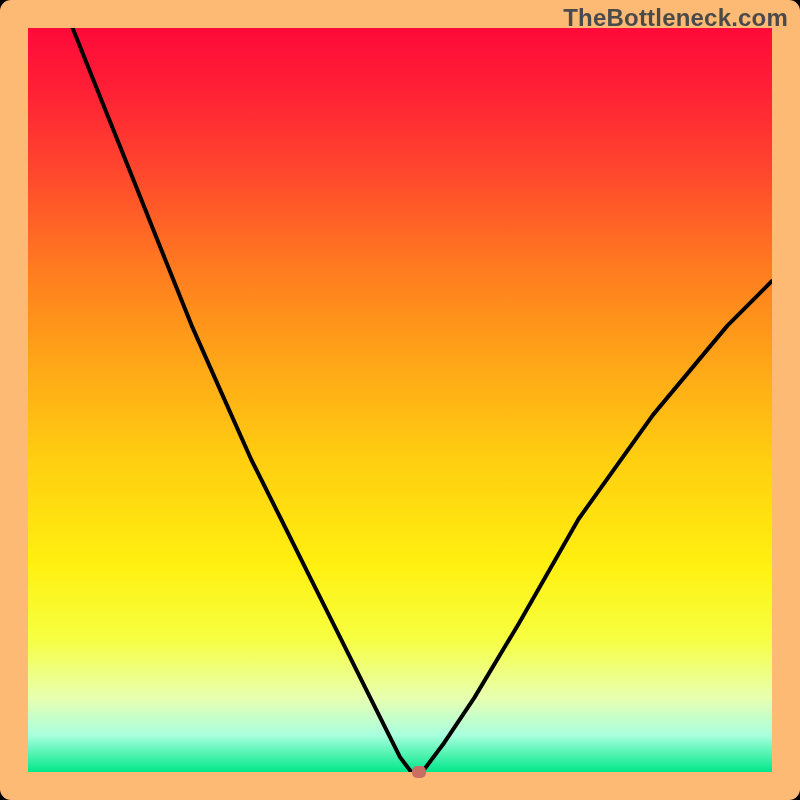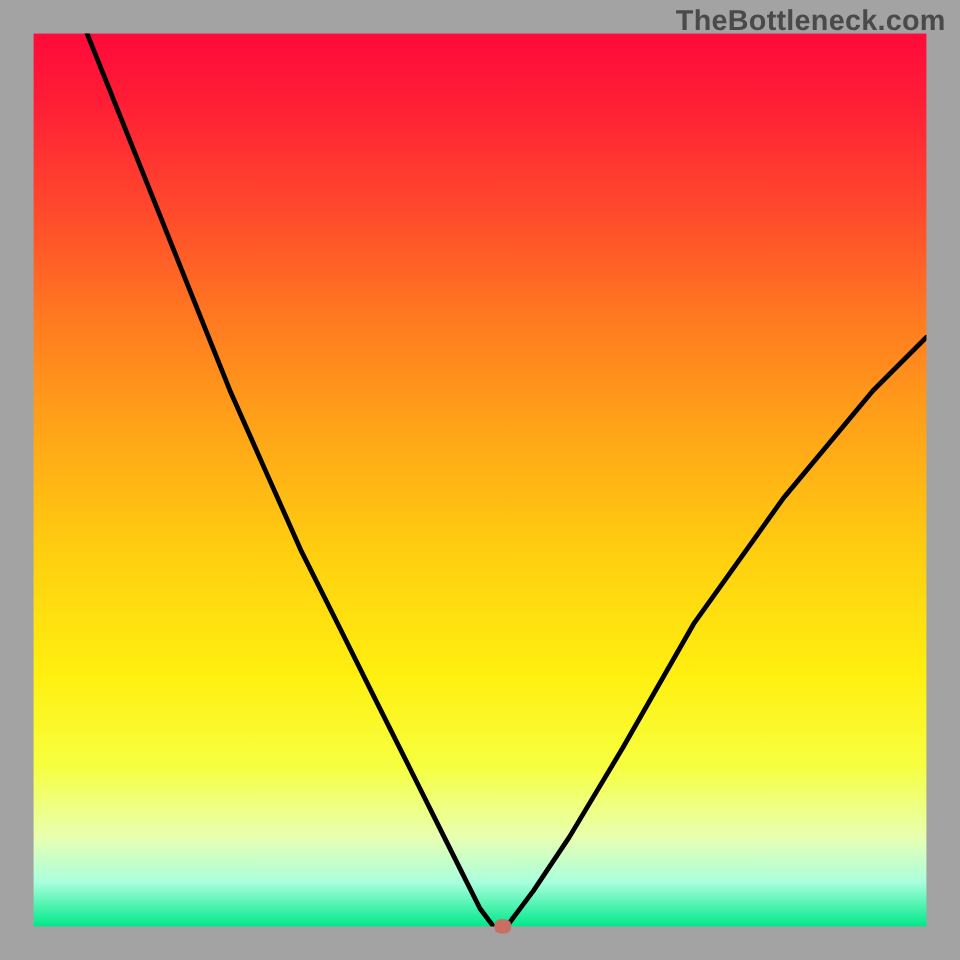--- a/index.html
+++ b/index.html
@@ -8,21 +8,22 @@
     width: 800px;
     height: 800px;
     background: #000;
     overflow: hidden;
     font-family: Arial, Helvetica, sans-serif;
   }
   .frame {
     position: relative;
     width: 800px;
     height: 800px;
-    background: #a3a3a3;
+    background: #fdba74;
+    border-radius: 11px;
   }
   .watermark {
     position: absolute;
     top: 4px;
     right: 12px;
     color: #4a4a4a;
     font-size: 24px;
     font-weight: 600;
     letter-spacing: 0.2px;
     z-index: 5;

